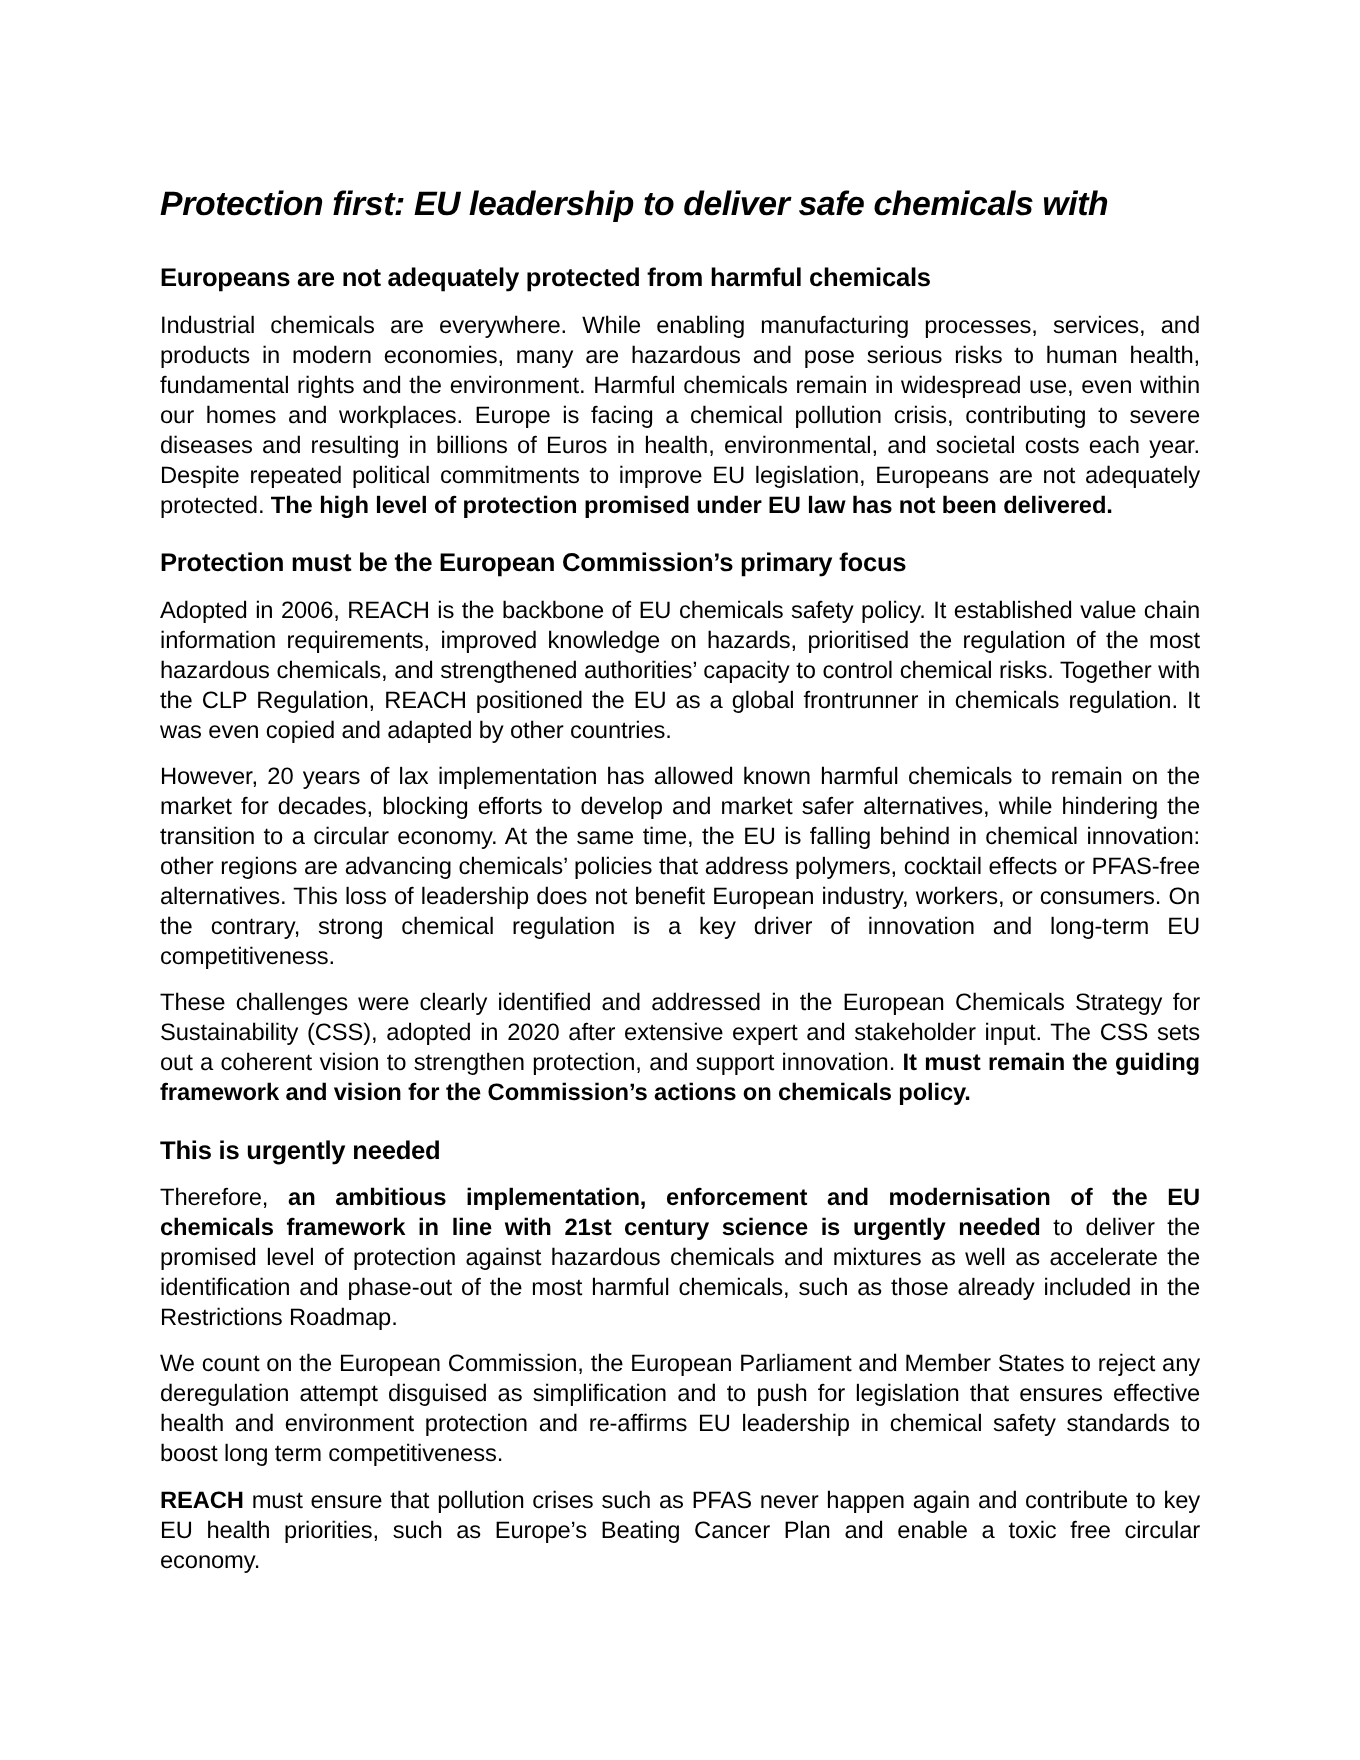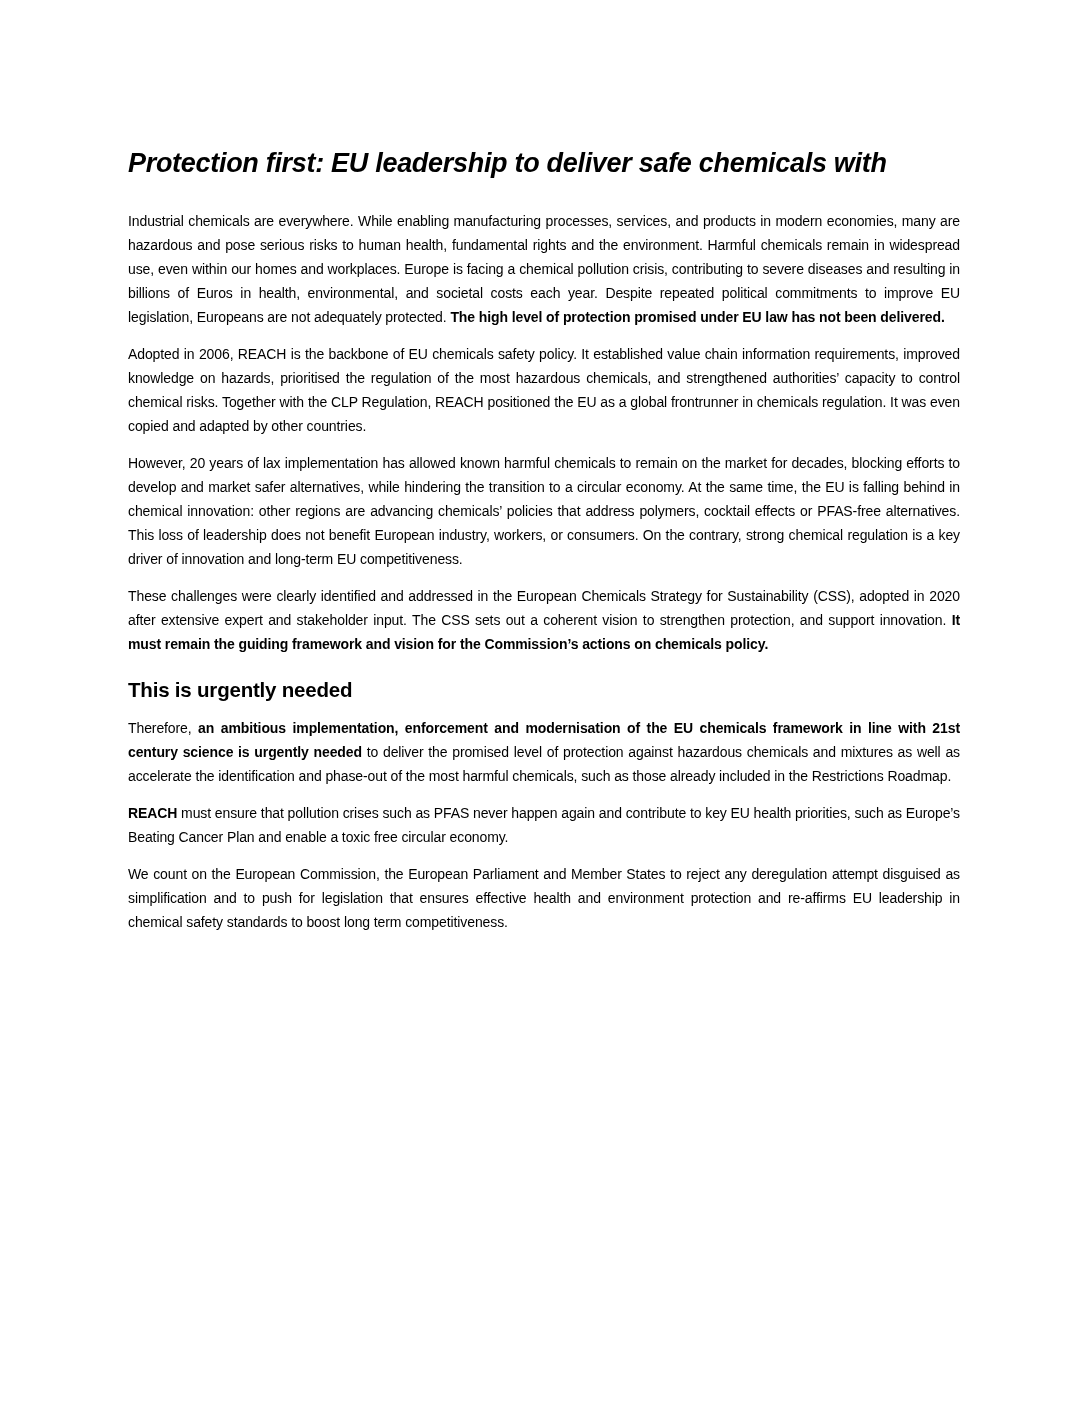--- a/index.html
+++ b/index.html
@@ -31,50 +31,52 @@
     white-space: nowrap;
   }
   h2.section-heading {
     font-size: 20.5px;
     font-weight: bold;
     line-height: 28px;
     margin: 20px 0 12px 0;
     letter-spacing: -0.2px;
   }
   p.para {
-    font-size: 14px;
+    font-size: 19px;
     font-weight: normal;
     line-height: 24px;
     margin: 0 0 13px 0;
     text-align: justify;
     letter-spacing: -0.1px;
   }
   p.para .b {
     font-weight: bold;
   }
 </style>
 </head>
 <body>
 
 <div class="page">
 
   <h1 class="title">
     <span class="tline">Protection first: EU leadership to deliver safe chemicals with</span>
   </h1>
 
   <section>
+    <h2 class="section-heading">Europeans are not adequately protected from harmful chemicals</h2>
     <p class="para"><span>Industrial chemicals are everywhere. While enabling manufacturing processes, services, and products in modern economies, many are hazardous and pose serious risks to human health, fundamental rights and the environment. Harmful chemicals remain in widespread use, even within our homes and workplaces. Europe is facing a chemical pollution crisis, contributing to severe diseases and resulting in billions of Euros in health, environmental, and societal costs each year. Despite repeated political commitments to improve EU legislation, Europeans are not adequately protected. </span><span class="b">The high level of protection promised under EU law has not been delivered.</span></p>
   </section>
 
   <section>
+    <h2 class="section-heading">Protection must be the European Commission’s primary focus</h2>
     <p class="para"><span>Adopted in 2006, REACH is the backbone of EU chemicals safety policy. It established value chain information requirements, improved knowledge on hazards, prioritised the regulation of the most hazardous chemicals, and strengthened authorities’ capacity to control chemical risks. Together with the CLP Regulation, REACH positioned the EU as a global frontrunner in chemicals regulation. It was even copied and adapted by other countries.</span></p>
     <p class="para"><span>However, 20 years of lax implementation has allowed known harmful chemicals to remain on the market for decades, blocking efforts to develop and market safer alternatives, while hindering the transition to a circular economy. At the same time, the EU is falling behind in chemical innovation: other regions are advancing chemicals’ policies that address polymers, cocktail effects or PFAS-free alternatives. This loss of leadership does not benefit European industry, workers, or consumers. On the contrary, strong chemical regulation is a key driver of innovation and long-term EU competitiveness.</span></p>
     <p class="para"><span>These challenges were clearly identified and addressed in the European Chemicals Strategy for Sustainability (CSS), adopted in 2020 after extensive expert and stakeholder input. The CSS sets out a coherent vision to strengthen protection, and support innovation. </span><span class="b">It must remain the guiding framework and vision for the Commission’s actions on chemicals policy.</span></p>
   </section>
 
   <section>
     <h2 class="section-heading">This is urgently needed</h2>
     <p class="para"><span>Therefore, </span><span class="b">an ambitious implementation, enforcement and modernisation of the EU chemicals framework in line with 21st century science is urgently needed</span><span> to deliver the promised level of protection against hazardous chemicals and mixtures as well as accelerate the identification and phase-out of the most harmful chemicals, such as those already included in the Restrictions Roadmap.</span></p>
+    <p class="para"><span>We count on the European Commission, the European Parliament and Member States to reject any deregulation attempt disguised as simplification and to push for legislation that ensures effective health and environment protection and re-affirms EU leadership in chemical safety standards to boost long term competitiveness.</span></p>
     <p class="para"><span class="b">REACH</span><span> must ensure that pollution crises such as PFAS never happen again and contribute to key EU health priorities, such as Europe’s Beating Cancer Plan and enable a toxic free circular economy.</span></p>
-    <p class="para"><span>We count on the European Commission, the European Parliament and Member States to reject any deregulation attempt disguised as simplification and to push for legislation that ensures effective health and environment protection and re-affirms EU leadership in chemical safety standards to boost long term competitiveness.</span></p>
   </section>
 
 </div>
 
 </body></html>

